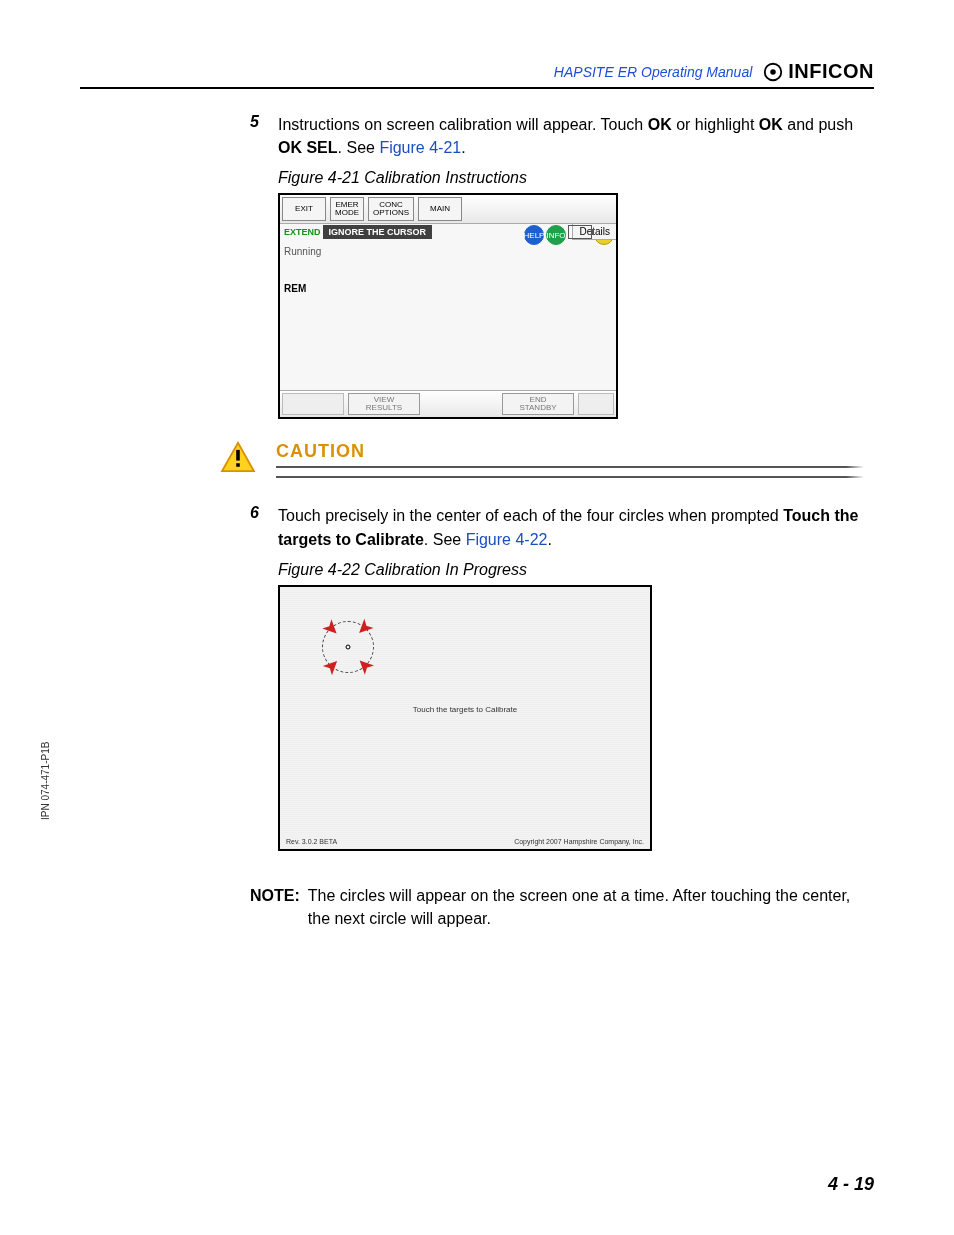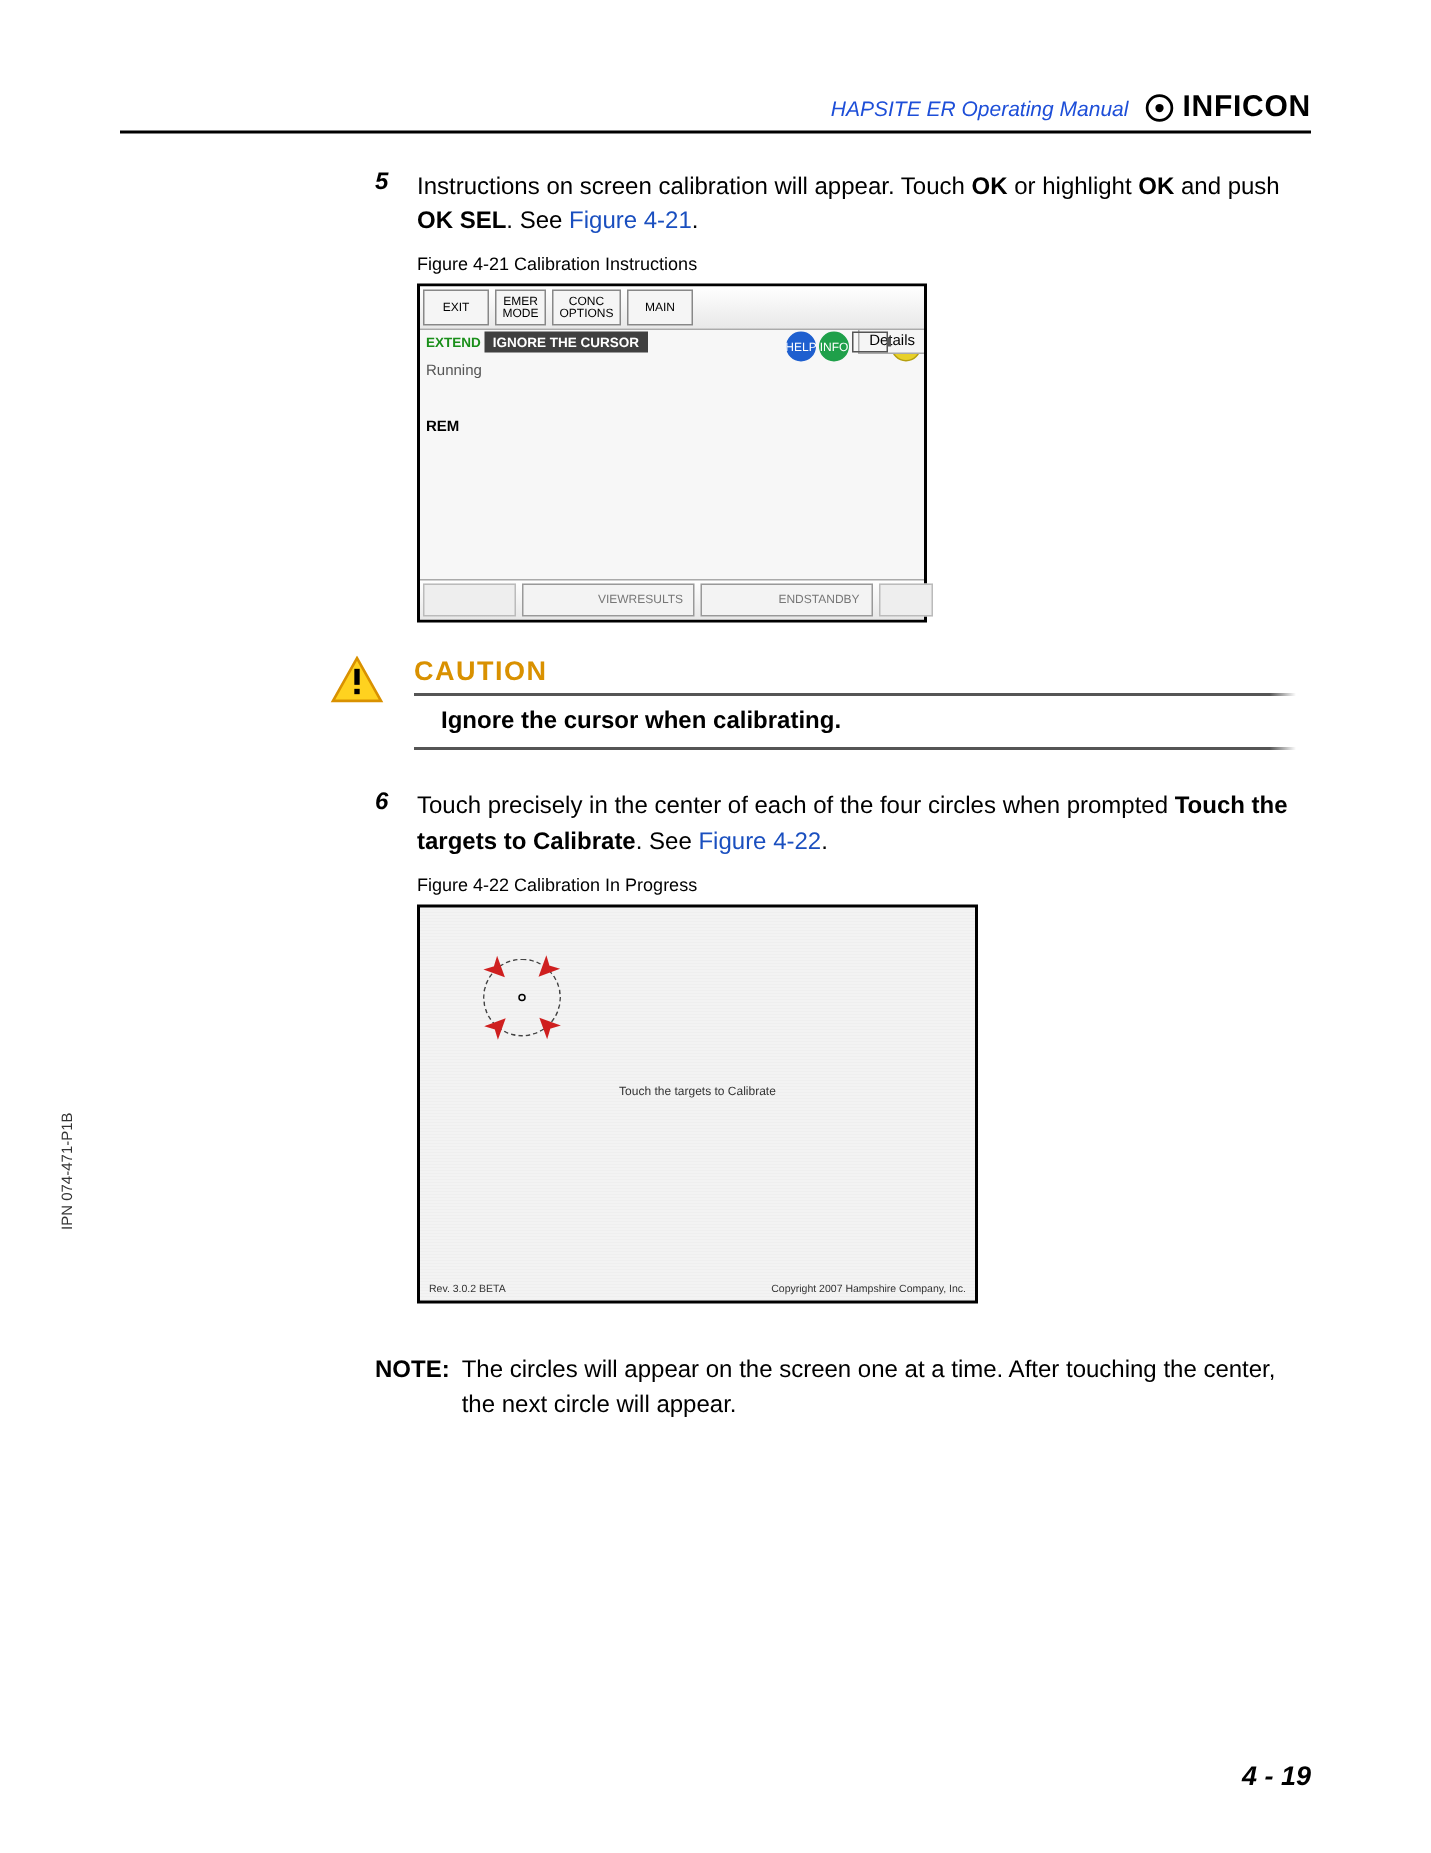--- a/index.html
+++ b/index.html
@@ -7,21 +7,21 @@
   .side-text{position:absolute;left:40px;top:820px;transform:rotate(-90deg);transform-origin:left top;font-size:10px;color:#333;}
   .header{display:flex;align-items:center;justify-content:flex-end;gap:10px;border-bottom:2px solid #000;padding-bottom:4px;margin-bottom:24px;}
   .header-title{font-style:italic;font-size:14px;color:#1d4ed8;}
   .logo{display:flex;align-items:center;gap:4px;font-weight:bold;font-size:20px;letter-spacing:0.5px;color:#000;}
   .logo svg{width:22px;height:22px;}
   .content{margin-left:170px;margin-right:10px;}
   .step{display:flex;gap:14px;margin-bottom:6px;}
   .step-num{font-weight:bold;font-style:italic;font-size:16px;min-width:14px;}
   .step-text{font-size:16px;line-height:1.45;}
   .link{color:#1a4fbf;}
-  .fig-caption{font-size:12px;margin:10px 0 6px 28px;}
+  .fig-caption{font-style:italic;font-size:16px;margin:10px 0 6px 28px;}
   
   .fig21{margin-left:28px;width:336px;border:2px solid #000;background:#f7f7f7;}
   .fig21 .topbar{display:flex;align-items:stretch;height:28px;border-bottom:1px solid #aaa;background:linear-gradient(#fff,#e8e8e8);}
   .tbtn{border:1px solid #888;margin:2px;padding:2px 4px;font-size:8px;text-align:center;line-height:1.1;display:flex;flex-direction:column;justify-content:center;background:#f5f5f5;}
   .tbtn.single{min-width:34px;}
   .icon-strip{display:flex;align-items:flex-start;gap:2px;margin-left:auto;margin-right:2px;margin-top:30px;}
   .ticon{width:18px;height:18px;border:1px solid #777;border-radius:50%;display:flex;align-items:center;justify-content:center;font-size:8px;}
   .ticon.blue{background:#1e5fcf;color:#fff;border-color:#1e5fcf;}
   .ticon.green{background:#1fa04a;color:#fff;border-color:#1fa04a;}
   .ticon.yellow{background:#e8d028;border-color:#b59f10;}
@@ -33,21 +33,21 @@
   .details{margin-left:auto;border-left:1px solid #aaa;border-bottom:1px solid #aaa;padding:2px 6px;font-size:10px;background:#f5f5f5;}
   .midrow{display:flex;min-height:150px;}
   .leftcol{font-size:10px;color:#555;padding:6px 4px;width:50px;}
   .dialog{flex:1;border:1px solid #aaa;margin:2px 8px 8px 0;background:#fff;display:flex;flex-direction:column;align-items:center;padding:10px 8px;}
   .dialog-text{font-size:9px;color:#666;text-align:left;line-height:1.35;margin-bottom:18px;}
   .dlg-btns{display:flex;gap:14px;}
   .dlg-btn{border:1px solid #888;background:#f5f5f5;font-size:11px;padding:4px 16px;}
   .dlg-btn.ok{border:3px solid #e30613;font-weight:bold;}
   .lowbar{display:flex;align-items:stretch;border-top:1px solid #aaa;height:26px;background:linear-gradient(#fff,#e8e8e8);}
   .lowbar .slot{flex:0 0 60px;border:1px solid #bbb;margin:2px;background:#eee;}
-  .lowbar .big{flex:0 0 70px;border:1px solid #999;margin:2px;background:#f3f3f3;font-size:8px;color:#777;display:flex;flex-direction:row;align-items:center;justify-content:center;line-height:1.1;padding-left:43px;}
+  .lowbar .big{flex:0 0 70px;border:1px solid #999;margin:2px;background:#f3f3f3;font-size:8px;color:#777;display:flex;flex-direction:column;align-items:center;justify-content:center;line-height:1.1;}
   .lowbar .spacer{flex:1;}
   
   .caution-block{display:flex;align-items:flex-start;gap:20px;margin:22px 0 8px -30px;}
   .caution-icon{width:36px;height:32px;}
   .caution-head{flex:1;}
   .caution-title{color:#d99100;font-weight:bold;font-size:18px;letter-spacing:1px;margin-bottom:4px;}
   .rule{height:2px;background:linear-gradient(to right,#555 0,#555 97%,transparent 100%);margin:0 0 8px 0;}
   .caution-text{font-weight:bold;font-size:16px;margin:0 0 8px 18px;}
   
   .fig22{margin-left:28px;width:370px;height:262px;border:2px solid #000;background:repeating-linear-gradient(#f3f3f3,#f3f3f3 1px,#efefef 1px,#efefef 2px);position:relative;}
@@ -141,21 +141,20 @@
 
     <div class="caution-block">
       <svg class="caution-icon" viewBox="0 0 40 36">
         <polygon points="20,2 38,34 2,34" fill="#ffd21f" stroke="#d99100" stroke-width="2"></polygon>
         <rect x="18" y="10" width="4" height="12" fill="#000"></rect>
         <rect x="18" y="25" width="4" height="4" fill="#000"></rect>
       </svg>
       <div class="caution-head">
         <div class="caution-title">CAUTION</div>
         <div class="rule"></div>
-        <div class="caution-text">Ignore the cursor when calibrating.</div>
         <div class="rule"></div>
       </div>
     </div>
 
     <div class="step" style="margin-top:18px;">
       <div class="step-num">6</div>
       <div class="step-text">
         <span>Touch precisely in the center of each of the four circles when prompted </span><b>Touch the targets to Calibrate</b><span>. See </span><span class="link">Figure 4-22</span><span>.</span>
       </div>
     </div>

